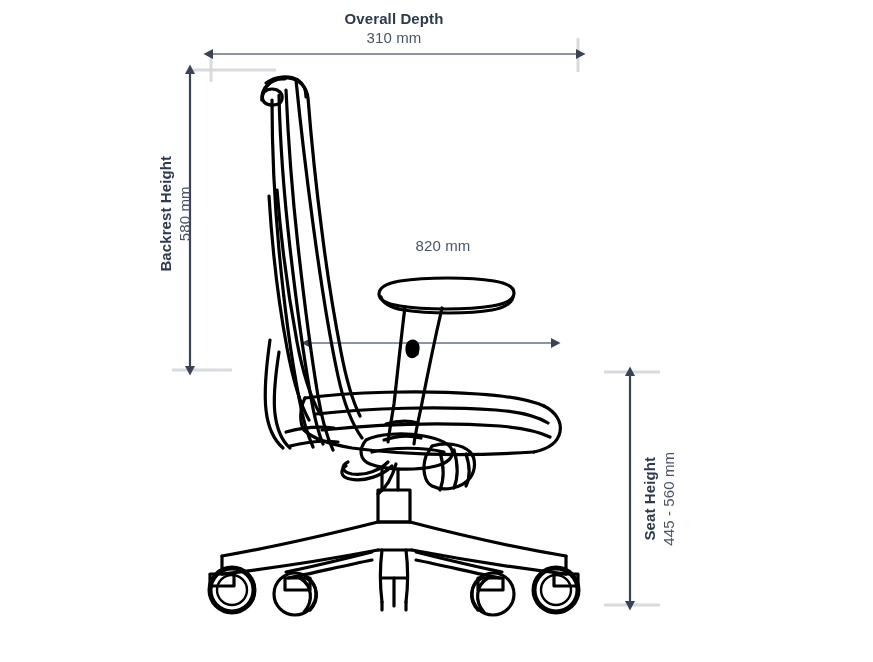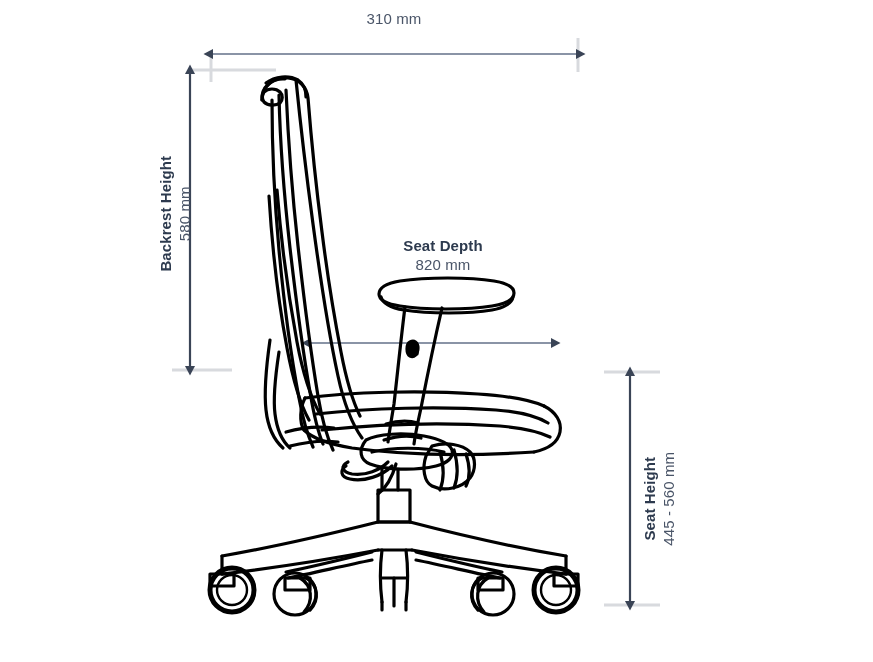--- a/index.html
+++ b/index.html
@@ -245,25 +245,25 @@
       <path d="M488,578 C476,585 474,601 484,612"></path>
 
       <path d="M554,574 L578,574 L578,586 L554,586 Z"></path>
       <circle cx="556" cy="590" r="22" stroke-width="5"></circle>
       <circle cx="556" cy="590" r="15" stroke-width="2.4"></circle>
 
     </g>
   </svg>
 
   <div class="dim-label" id="label-overall-depth">
+    <span class="dim-title">Overall Depth</span>
     <span class="dim-value">310 mm</span>
   </div>
 
   <div class="dim-label" id="label-seat-depth">
-    <span class="dim-title">Seat Depth</span>
     <span class="dim-value">820 mm</span>
   </div>
 
   <div class="dim-label vertical" id="label-backrest-height">
     <span class="dim-title">Backrest Height</span>
     <span class="dim-value">580 mm</span>
   </div>
 
   <div class="dim-label vertical" id="label-seat-height">
     <span class="dim-title">Seat Height</span>

